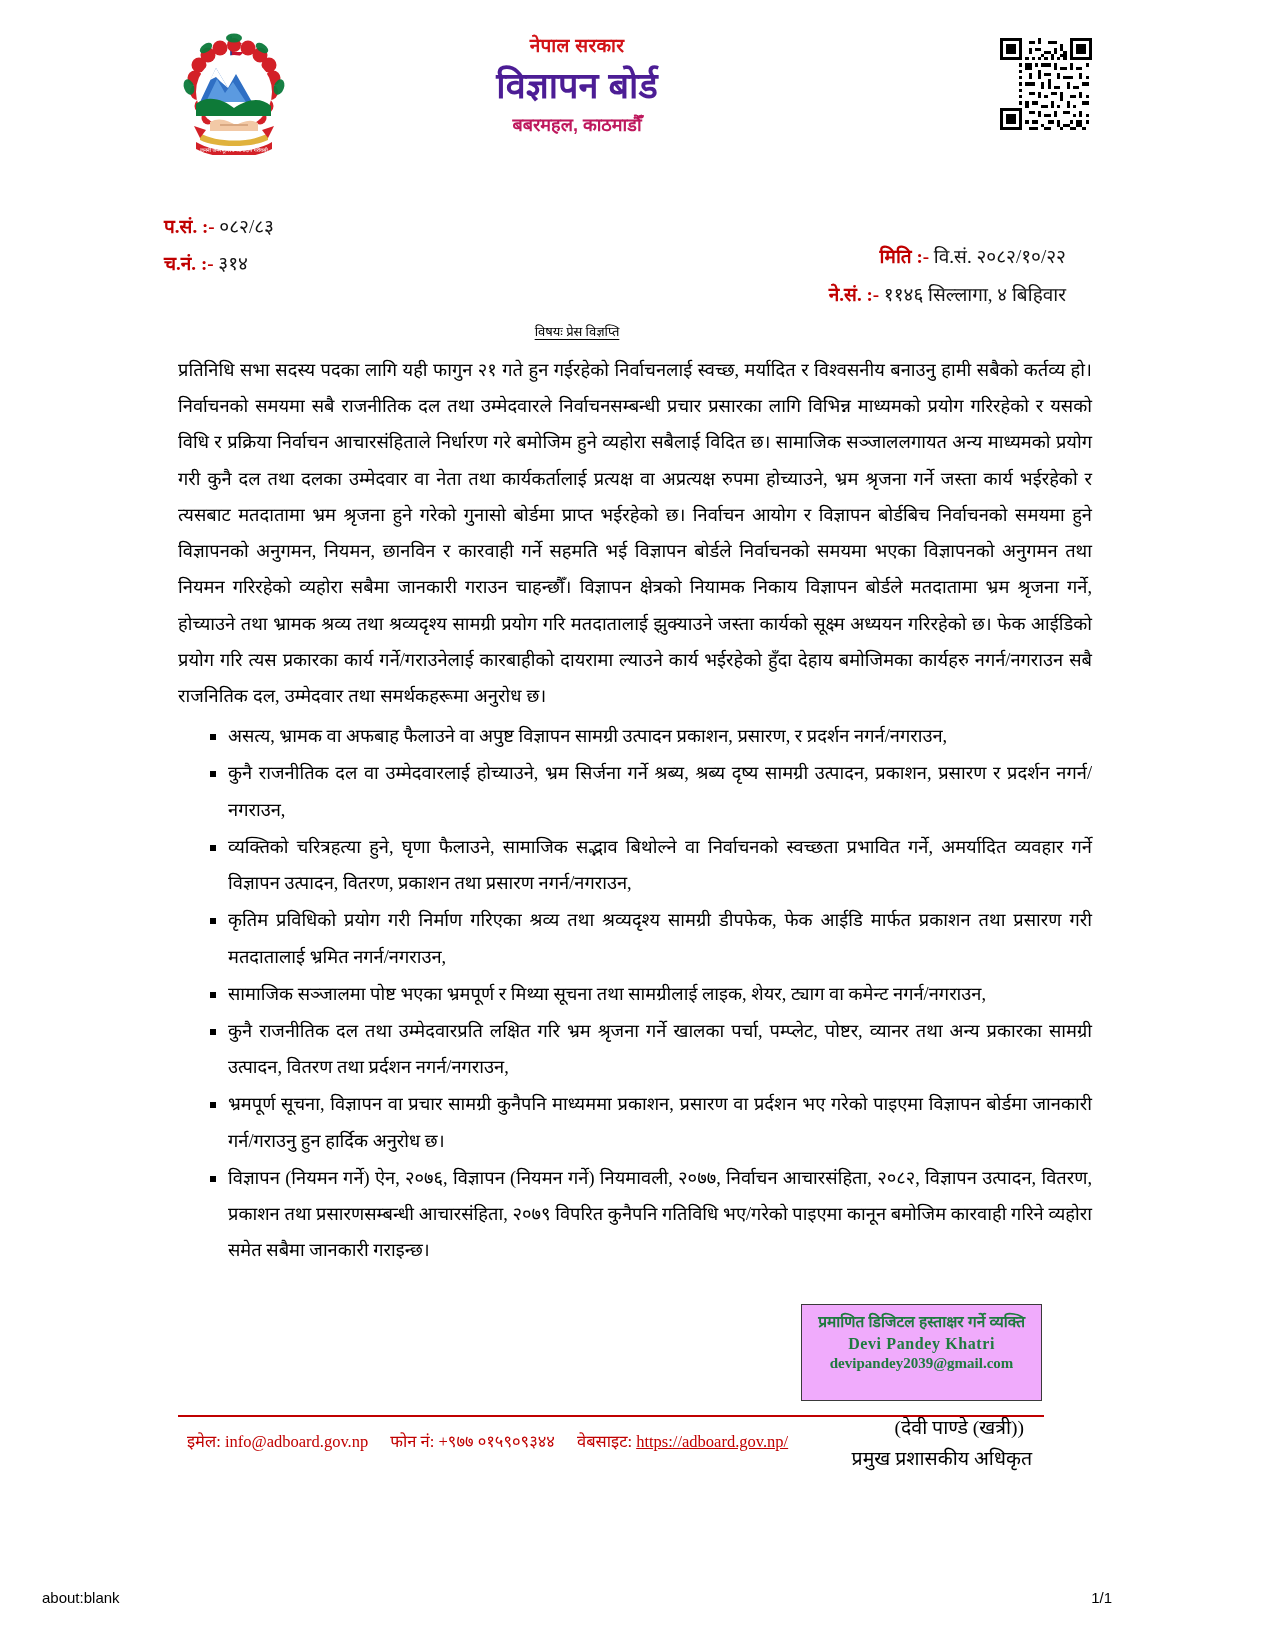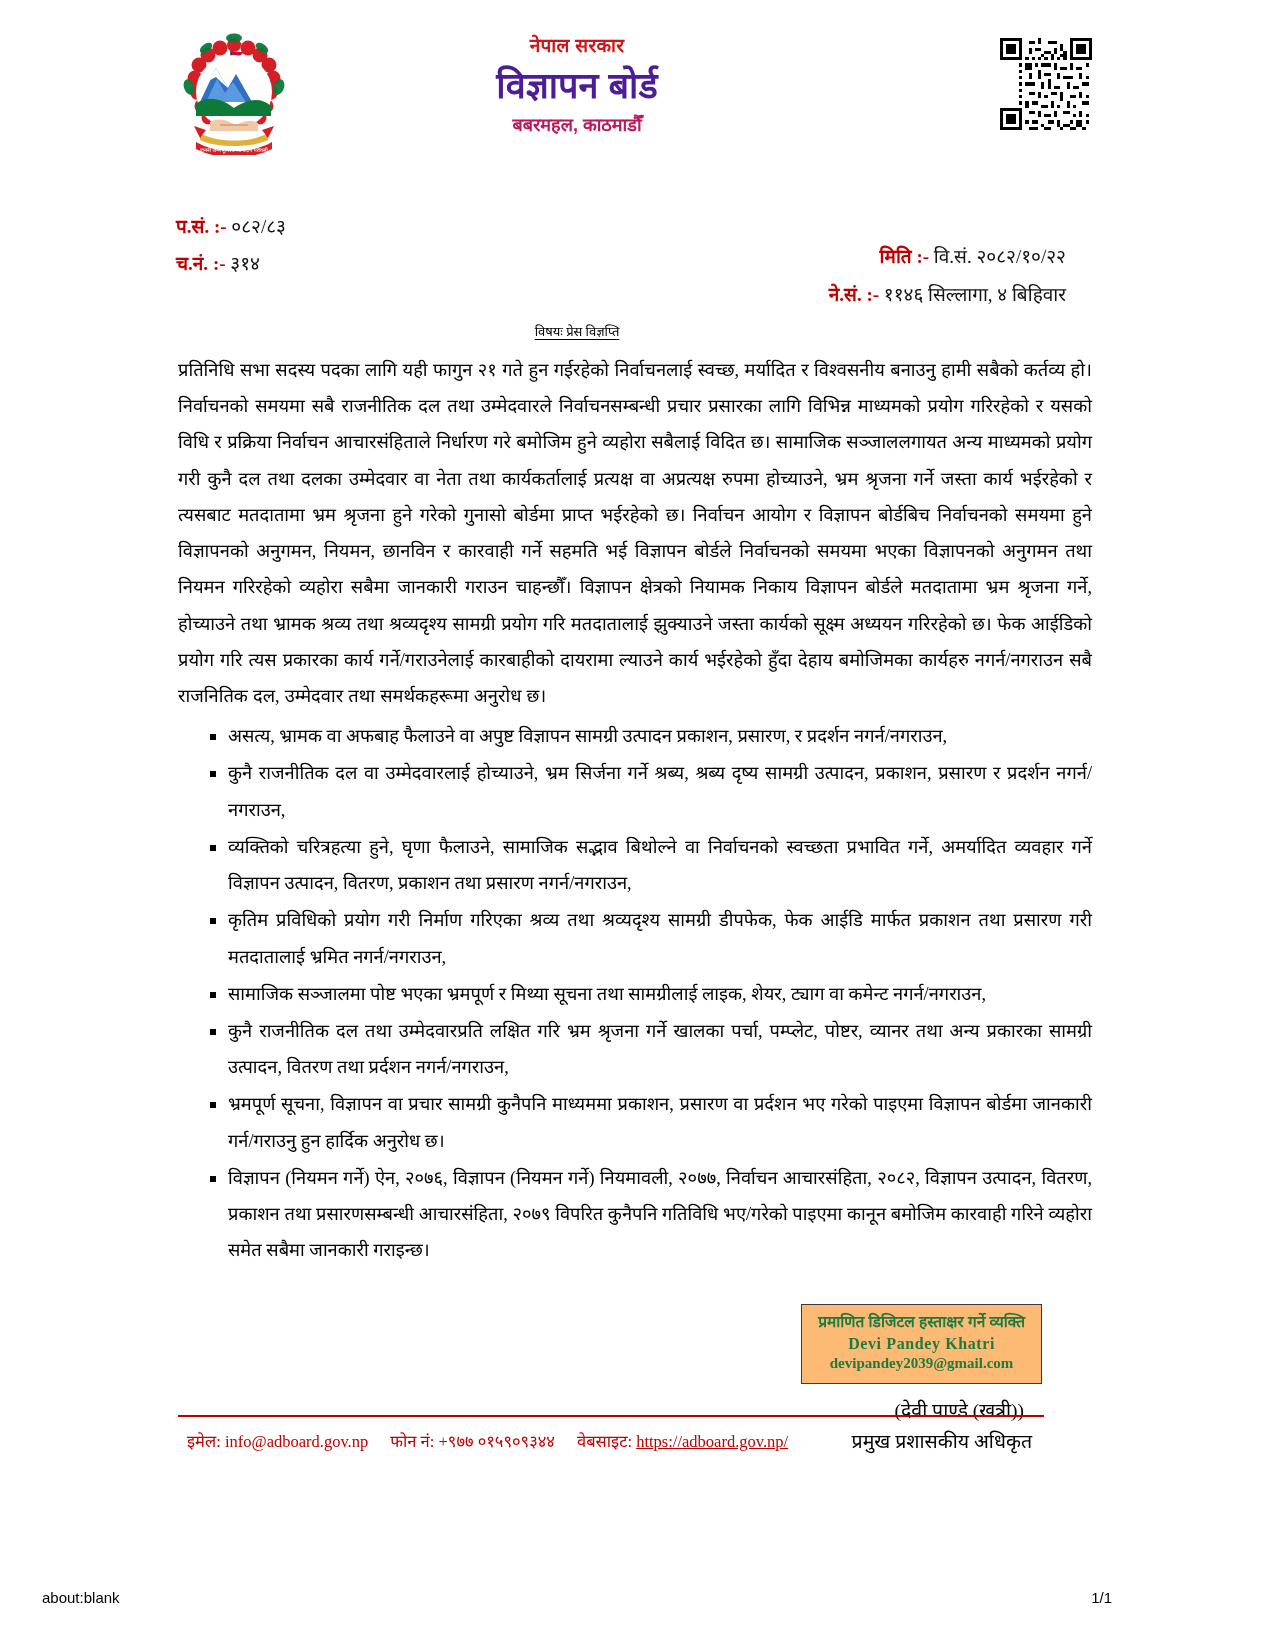--- a/index.html
+++ b/index.html
@@ -45,21 +45,21 @@
     margin-top: 4px;
     font-family: "Liberation Sans", sans-serif;
   }
   .qr {
     position: absolute; right: 62px; top: 38px;
     width: 92px; height: 92px;
   }
 
   
   .refs { position: relative; height: 120px; margin-top: 38px; }
-  .ref-left { position: absolute; left: 176px; top: 0; }
+  .ref-left { position: absolute; left: 164px; top: 0; }
   .ref-line { font-size: 19px; line-height: 1.95; white-space: nowrap; }
   .ref-label { color: #c00000; font-weight: bold; }
   .ref-colon { color: #c00000; font-weight: bold; }
   .ref-val { color: #111; }
 
   .ref-right { position: absolute; right: 88px; top: 30px; text-align: right; }
   .ref-right .ref-line { line-height: 2.0; }
 
   
   .subject {
@@ -101,23 +101,23 @@
 
   
   .sig-area {
     margin-top: 36px;
     padding-right: 112px;
     text-align: right;
   }
   .sig-box {
     display: inline-block;
     border: 1.4px solid #3a3a3a;
-    padding: 7px 16px 9px 16px;
+    padding: 7px 16px 26px 16px;
     text-align: center;
-    background: #fdba74;
+    background: #f0abfc;
   }
   .sig-box div { color: #1f7a3f; line-height: 1.32; white-space: nowrap; }
   .sig-l1 { font-size: 15.5px; font-weight: bold; font-family: "Liberation Sans", sans-serif; }
   .sig-l2 { font-size: 16px; font-weight: bold; letter-spacing: 0.6px; }
   .sig-l3 { font-size: 15px; font-weight: bold; text-align: center; }
 
   .sig-name { font-size: 19.5px; margin-top: 12px; margin-right: 18px; }
   .sig-title { font-size: 19.5px; margin-top: 4px; margin-right: 10px; }
 
   

